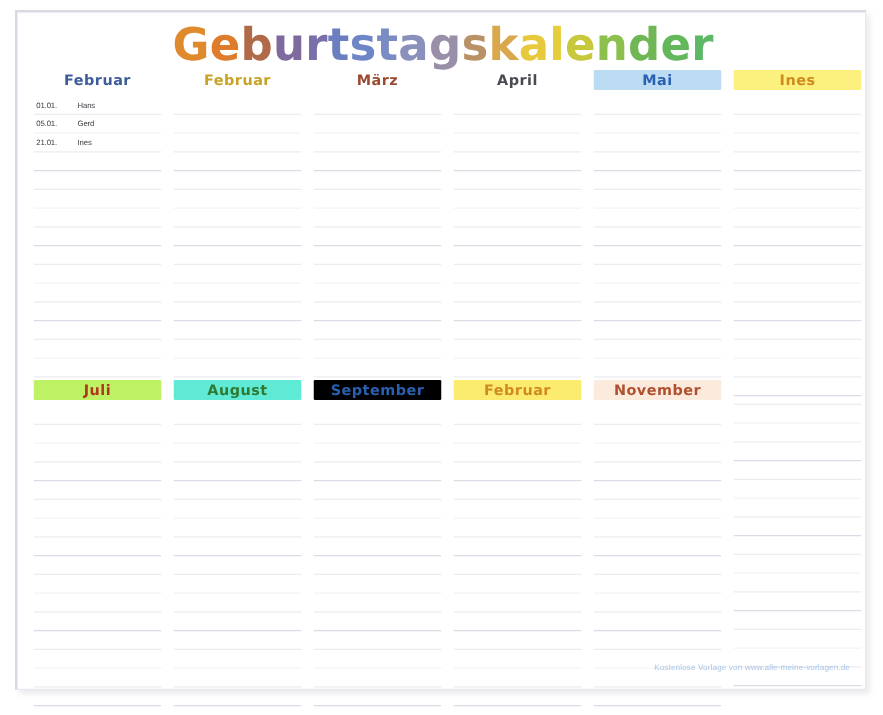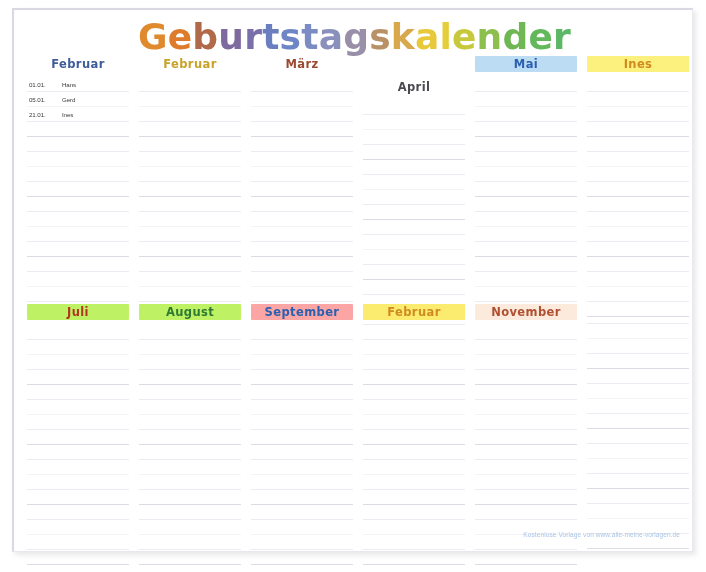--- a/index.html
+++ b/index.html
@@ -323,21 +323,21 @@
             <span class="entry-date"></span>
             <span class="entry-name"></span>
           </div>
           <div class="entry-row thick">
             <span class="entry-date"></span>
             <span class="entry-name"></span>
           </div>
         </div>
       </div>
       <div class="month-col">
-        <div class="month-header" style="color: rgb(74, 74, 82); margin-top: 23px;">April</div>
+        <div class="month-header" style="color: rgb(74, 74, 82);">April</div>
         <div class="rows">
           <div class="entry-row">
             <span class="entry-date"></span>
             <span class="entry-name"></span>
           </div>
           <div class="entry-row faint">
             <span class="entry-date"></span>
             <span class="entry-name"></span>
           </div>
           <div class="entry-row">
@@ -601,90 +601,90 @@
             <span class="entry-date"></span>
             <span class="entry-name"></span>
           </div>
           <div class="entry-row thick">
             <span class="entry-date"></span>
             <span class="entry-name"></span>
           </div>
         </div>
       </div>
       <div class="month-col">
-        <div class="month-header" style="color: rgb(47, 122, 51); background: #bef264; text-align: center;">August</div>
-        <div class="rows">
-          <div class="entry-row">
-            <span class="entry-date"></span>
-            <span class="entry-name"></span>
-          </div>
-          <div class="entry-row faint">
-            <span class="entry-date"></span>
-            <span class="entry-name"></span>
-          </div>
-          <div class="entry-row">
-            <span class="entry-date"></span>
-            <span class="entry-name"></span>
-          </div>
-          <div class="entry-row thick">
-            <span class="entry-date"></span>
-            <span class="entry-name"></span>
-          </div>
-          <div class="entry-row">
-            <span class="entry-date"></span>
-            <span class="entry-name"></span>
-          </div>
-          <div class="entry-row faint">
-            <span class="entry-date"></span>
-            <span class="entry-name"></span>
-          </div>
-          <div class="entry-row">
-            <span class="entry-date"></span>
-            <span class="entry-name"></span>
-          </div>
-          <div class="entry-row thick">
-            <span class="entry-date"></span>
-            <span class="entry-name"></span>
-          </div>
-          <div class="entry-row">
-            <span class="entry-date"></span>
-            <span class="entry-name"></span>
-          </div>
-          <div class="entry-row faint">
-            <span class="entry-date"></span>
-            <span class="entry-name"></span>
-          </div>
-          <div class="entry-row">
-            <span class="entry-date"></span>
-            <span class="entry-name"></span>
-          </div>
-          <div class="entry-row thick">
-            <span class="entry-date"></span>
-            <span class="entry-name"></span>
-          </div>
-          <div class="entry-row">
-            <span class="entry-date"></span>
-            <span class="entry-name"></span>
-          </div>
-          <div class="entry-row faint">
-            <span class="entry-date"></span>
-            <span class="entry-name"></span>
-          </div>
-          <div class="entry-row">
-            <span class="entry-date"></span>
-            <span class="entry-name"></span>
-          </div>
-          <div class="entry-row thick">
-            <span class="entry-date"></span>
-            <span class="entry-name"></span>
-          </div>
-        </div>
-      </div>
-      <div class="month-col">
-        <div class="month-header" style="color: rgb(42, 96, 176); background: #fca5a5;">September</div>
+        <div class="month-header" style="color: rgb(47, 122, 51); background: #5eead4; text-align: center;">August</div>
+        <div class="rows">
+          <div class="entry-row">
+            <span class="entry-date"></span>
+            <span class="entry-name"></span>
+          </div>
+          <div class="entry-row faint">
+            <span class="entry-date"></span>
+            <span class="entry-name"></span>
+          </div>
+          <div class="entry-row">
+            <span class="entry-date"></span>
+            <span class="entry-name"></span>
+          </div>
+          <div class="entry-row thick">
+            <span class="entry-date"></span>
+            <span class="entry-name"></span>
+          </div>
+          <div class="entry-row">
+            <span class="entry-date"></span>
+            <span class="entry-name"></span>
+          </div>
+          <div class="entry-row faint">
+            <span class="entry-date"></span>
+            <span class="entry-name"></span>
+          </div>
+          <div class="entry-row">
+            <span class="entry-date"></span>
+            <span class="entry-name"></span>
+          </div>
+          <div class="entry-row thick">
+            <span class="entry-date"></span>
+            <span class="entry-name"></span>
+          </div>
+          <div class="entry-row">
+            <span class="entry-date"></span>
+            <span class="entry-name"></span>
+          </div>
+          <div class="entry-row faint">
+            <span class="entry-date"></span>
+            <span class="entry-name"></span>
+          </div>
+          <div class="entry-row">
+            <span class="entry-date"></span>
+            <span class="entry-name"></span>
+          </div>
+          <div class="entry-row thick">
+            <span class="entry-date"></span>
+            <span class="entry-name"></span>
+          </div>
+          <div class="entry-row">
+            <span class="entry-date"></span>
+            <span class="entry-name"></span>
+          </div>
+          <div class="entry-row faint">
+            <span class="entry-date"></span>
+            <span class="entry-name"></span>
+          </div>
+          <div class="entry-row">
+            <span class="entry-date"></span>
+            <span class="entry-name"></span>
+          </div>
+          <div class="entry-row thick">
+            <span class="entry-date"></span>
+            <span class="entry-name"></span>
+          </div>
+        </div>
+      </div>
+      <div class="month-col">
+        <div class="month-header" style="color: rgb(42, 96, 176); background: #000000;">September</div>
         <div class="rows">
           <div class="entry-row">
             <span class="entry-date"></span>
             <span class="entry-name"></span>
           </div>
           <div class="entry-row faint">
             <span class="entry-date"></span>
             <span class="entry-name"></span>
           </div>
           <div class="entry-row">

